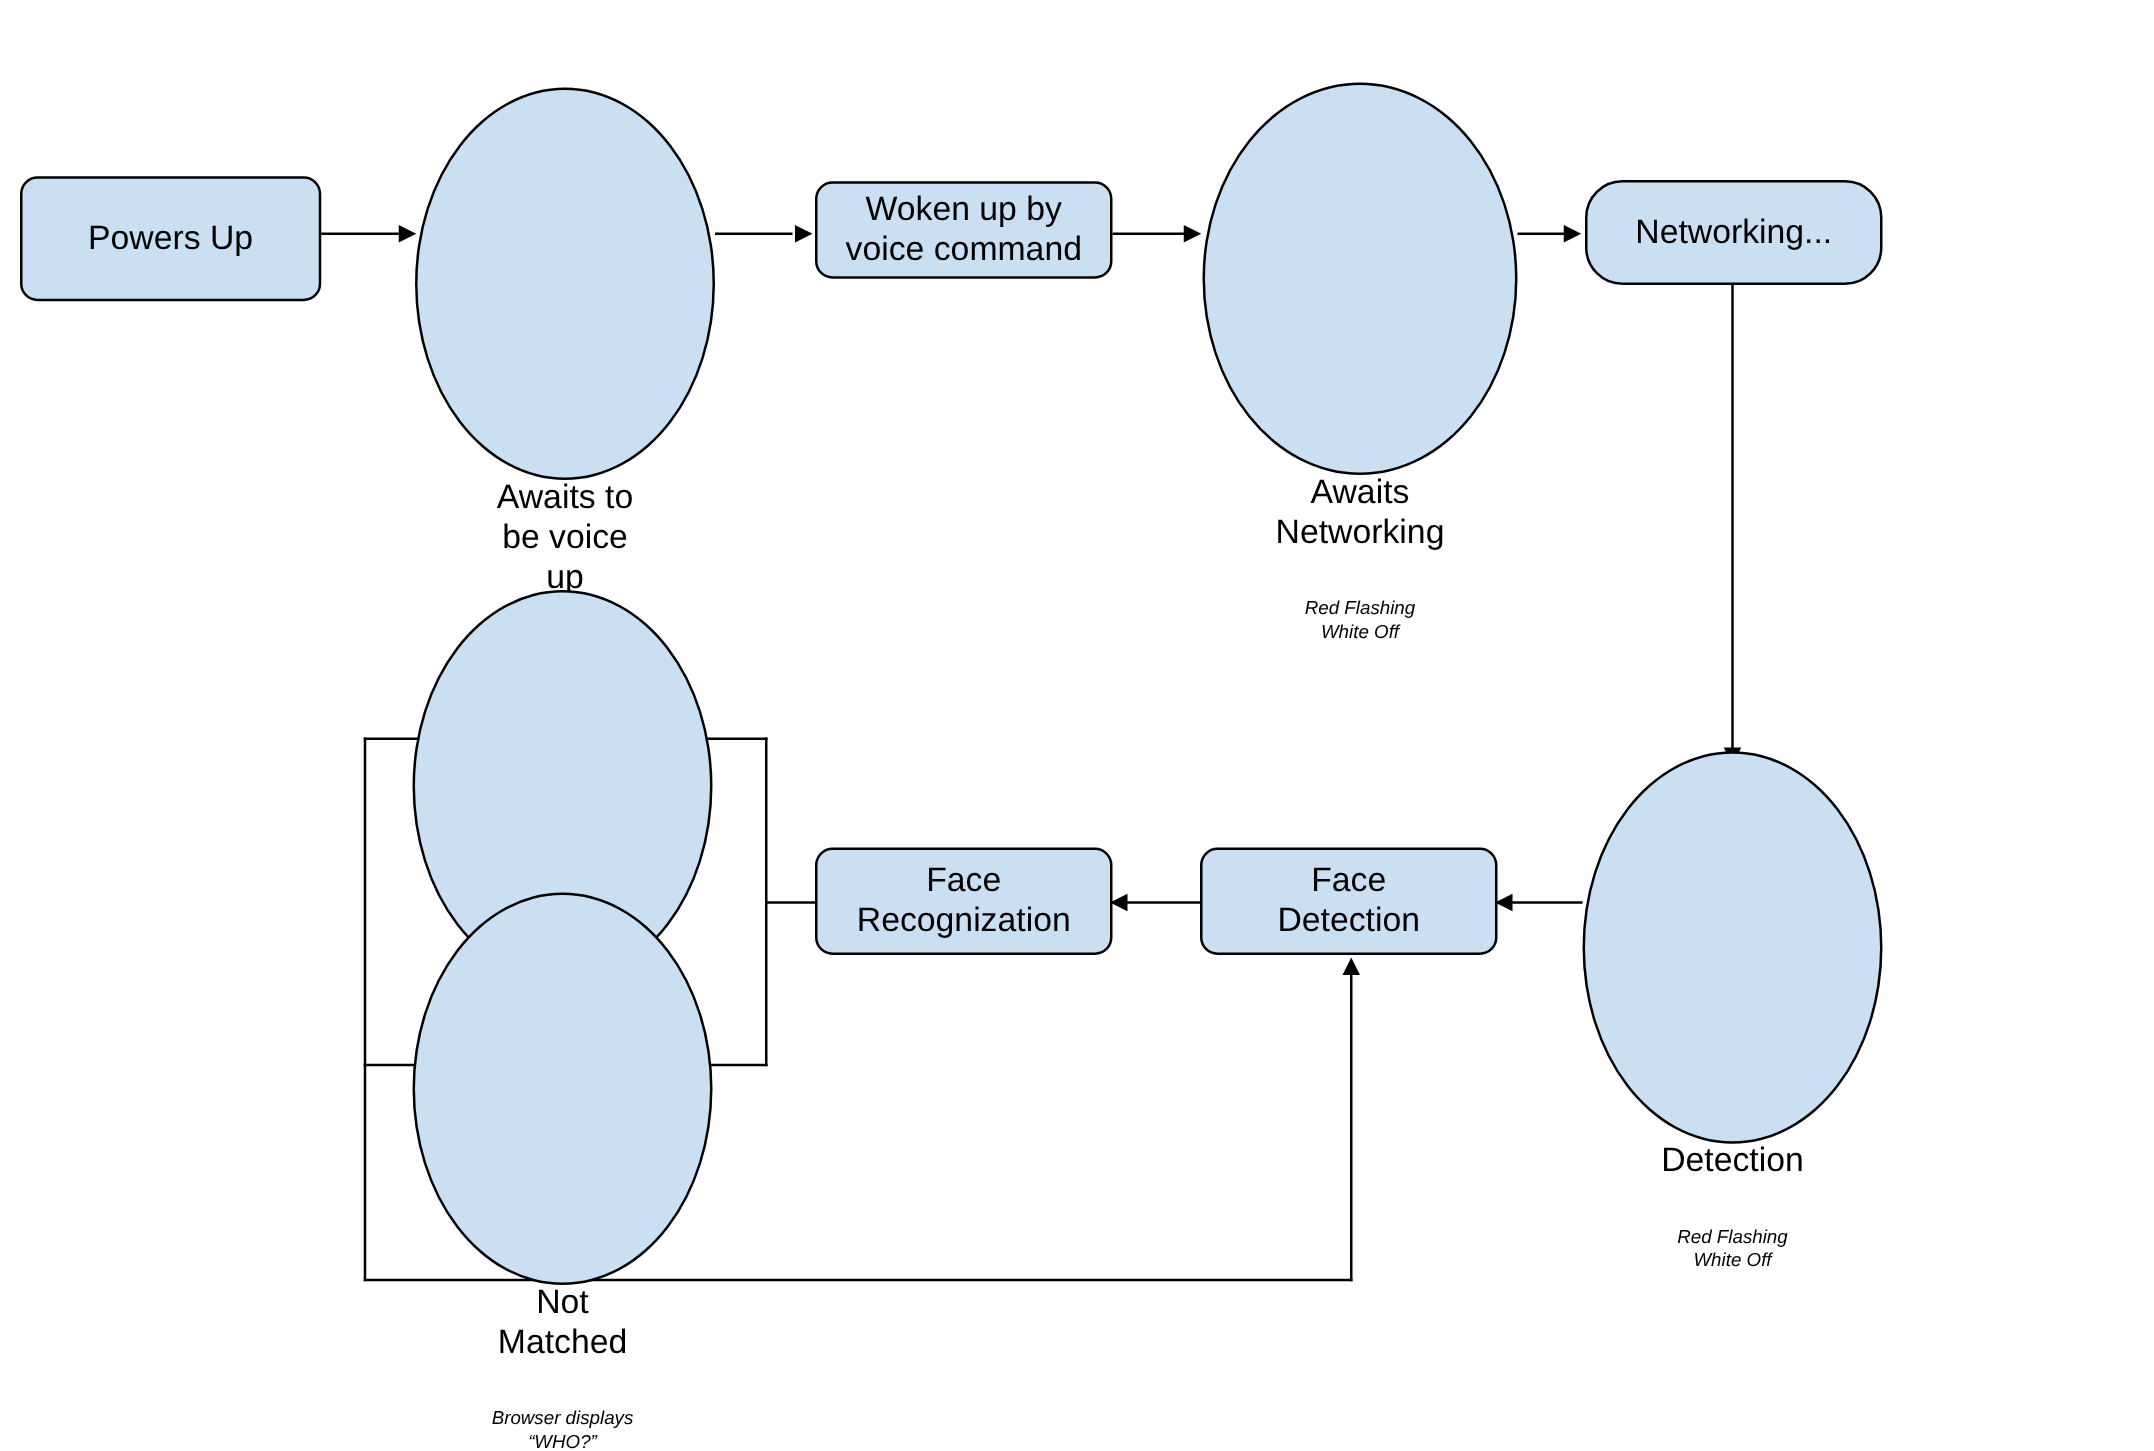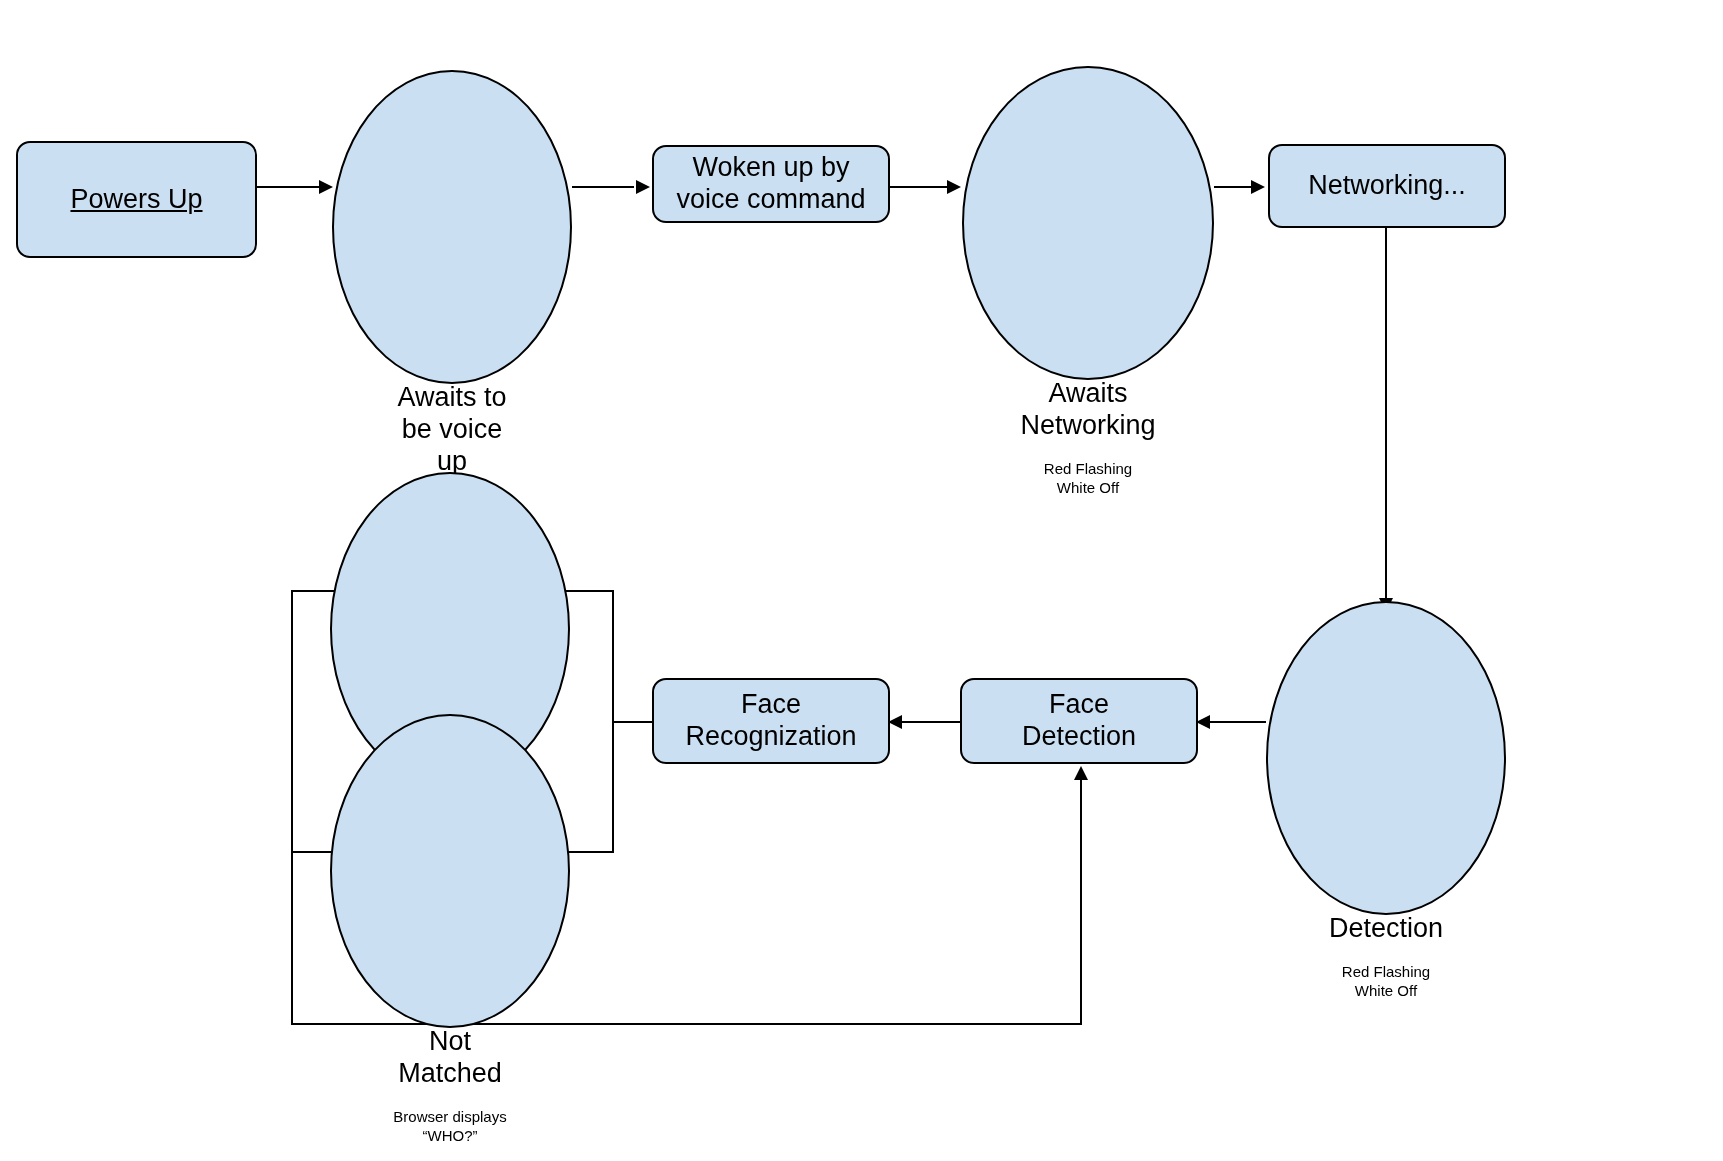--- a/index.html
+++ b/index.html
@@ -49,21 +49,22 @@
     line-height: 1.28;
     white-space: pre-line;
     font-weight: 400;
   }
   
   .node.circle {
     justify-content: flex-start;
     padding-top: 18%;
   }
   .node.circle .sub {
-    margin-top: 17px;
+    margin-top: 35px;
+    font-style: italic;
   }
   
   .edge {
     position: absolute;
     background: #000000;
     z-index: 2;
   }
   .edge.h { height: 2px; }
   .edge.v { width: 2px; }
   .arrowhead {
@@ -131,21 +132,21 @@
 
   <div class="edge h" style="left:291px; top:590px; width:54px;"></div>
 
   <div class="edge h" style="left:291px; top:851px; width:54px;"></div>
 
   <div class="edge v" style="left:291px; top:851px; height:174px;"></div>
   <div class="edge h" style="left:291px; top:1023px; width:791px;"></div>
   <div class="edge v" style="left:1080px; top:780px; height:245px;"></div>
   <div class="arrowhead up" style="left:1074px; top:766px;"></div>
 
-  <div class="node rect" style="left:16px; top:141px; width:241px; height:117px;text-decoration:underline;">
+  <div class="node rect" style="left:16px; top:141px; width:241px; height:100px;">
     <div class="title">Powers Up</div>
   </div>
 
   <div class="node circle" style="left:332px; top:70px; width:240px; height:240px;">
     <div class="title">Awaits to
 be voice
 up</div>
     <div class="sub">Red On
 White Off</div>
   </div>
@@ -155,21 +156,21 @@
 voice command</div>
   </div>
 
   <div class="node circle" style="left:962px; top:66px; width:252px; height:252px;">
     <div class="title">Awaits
 Networking</div>
     <div class="sub">Red Flashing
 White Off</div>
   </div>
 
-  <div class="node rect" style="left:1268px; top:144px; width:238px; height:84px;">
+  <div class="node rect" style="left:1268px; top:144px; width:238px; height:84px;border-radius:30px;">
     <div class="title">Networking...</div>
   </div>
 
   <div class="node circle" style="left:1266px; top:601px; width:240px; height:240px;">
     <div class="title">Detection</div>
     <div class="sub">Red Flashing
 White Off</div>
   </div>
 
   <div class="node rect" style="left:960px; top:678px; width:238px; height:86px;">

